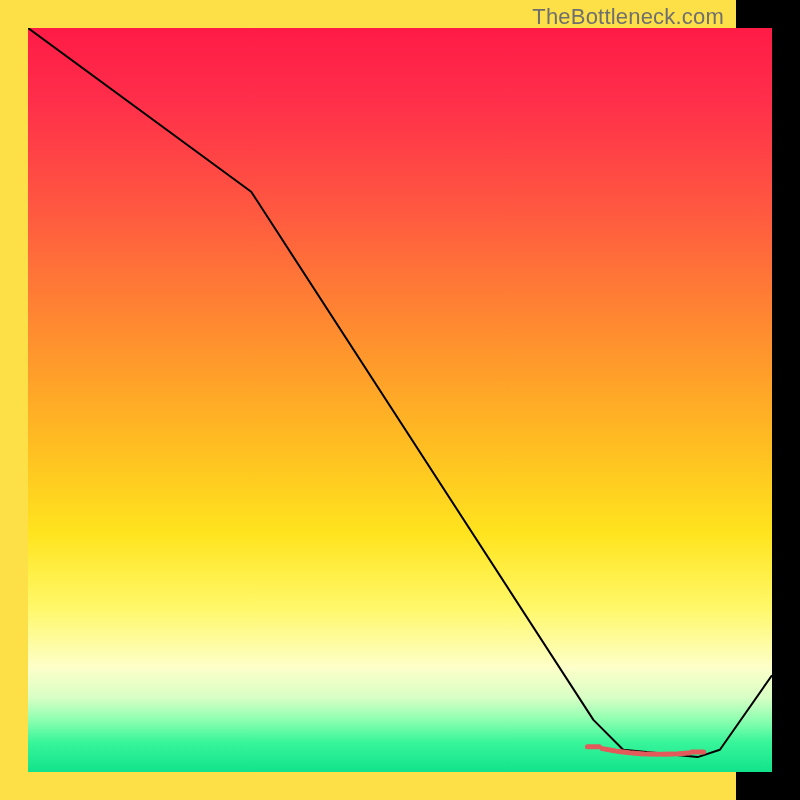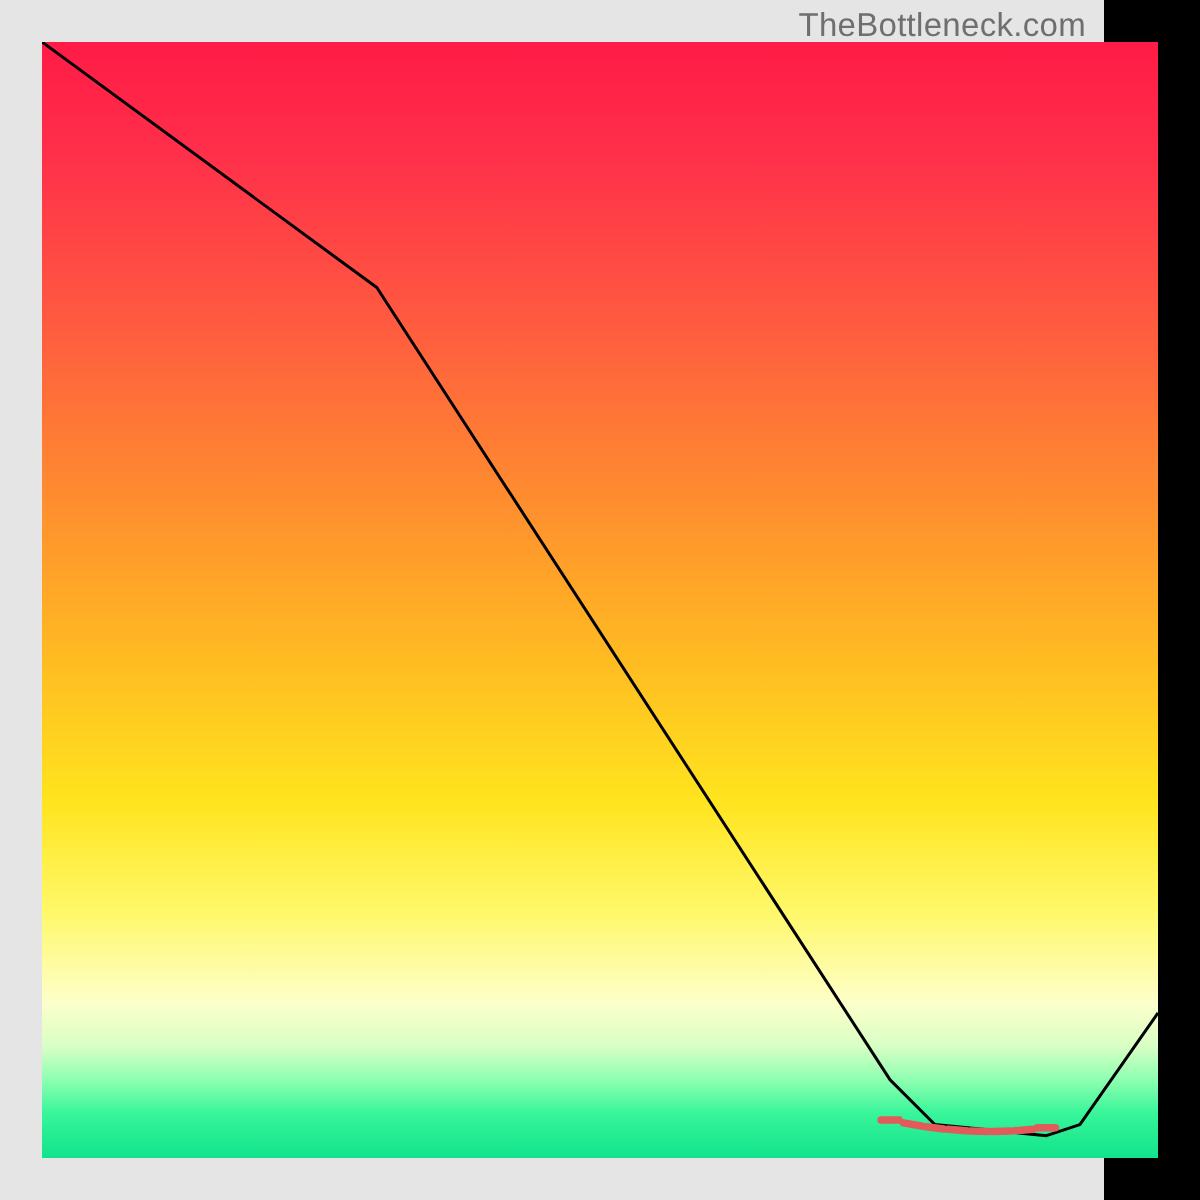--- a/index.html
+++ b/index.html
@@ -8,21 +8,21 @@
     width: 800px;
     height: 800px;
     background: #000;
     overflow: hidden;
     font-family: Arial, Helvetica, sans-serif;
   }
   .frame {
     position: relative;
     width: 736px;
     height: 800px;
-    background: #e5e5e5;
+    background: #fde047;
   }
   .watermark {
     position: absolute;
     top: 4px;
     right: 12px;
     color: #6f6f6f;
     font-size: 22px;
     font-weight: 500;
     letter-spacing: 0.2px;
     z-index: 5;

